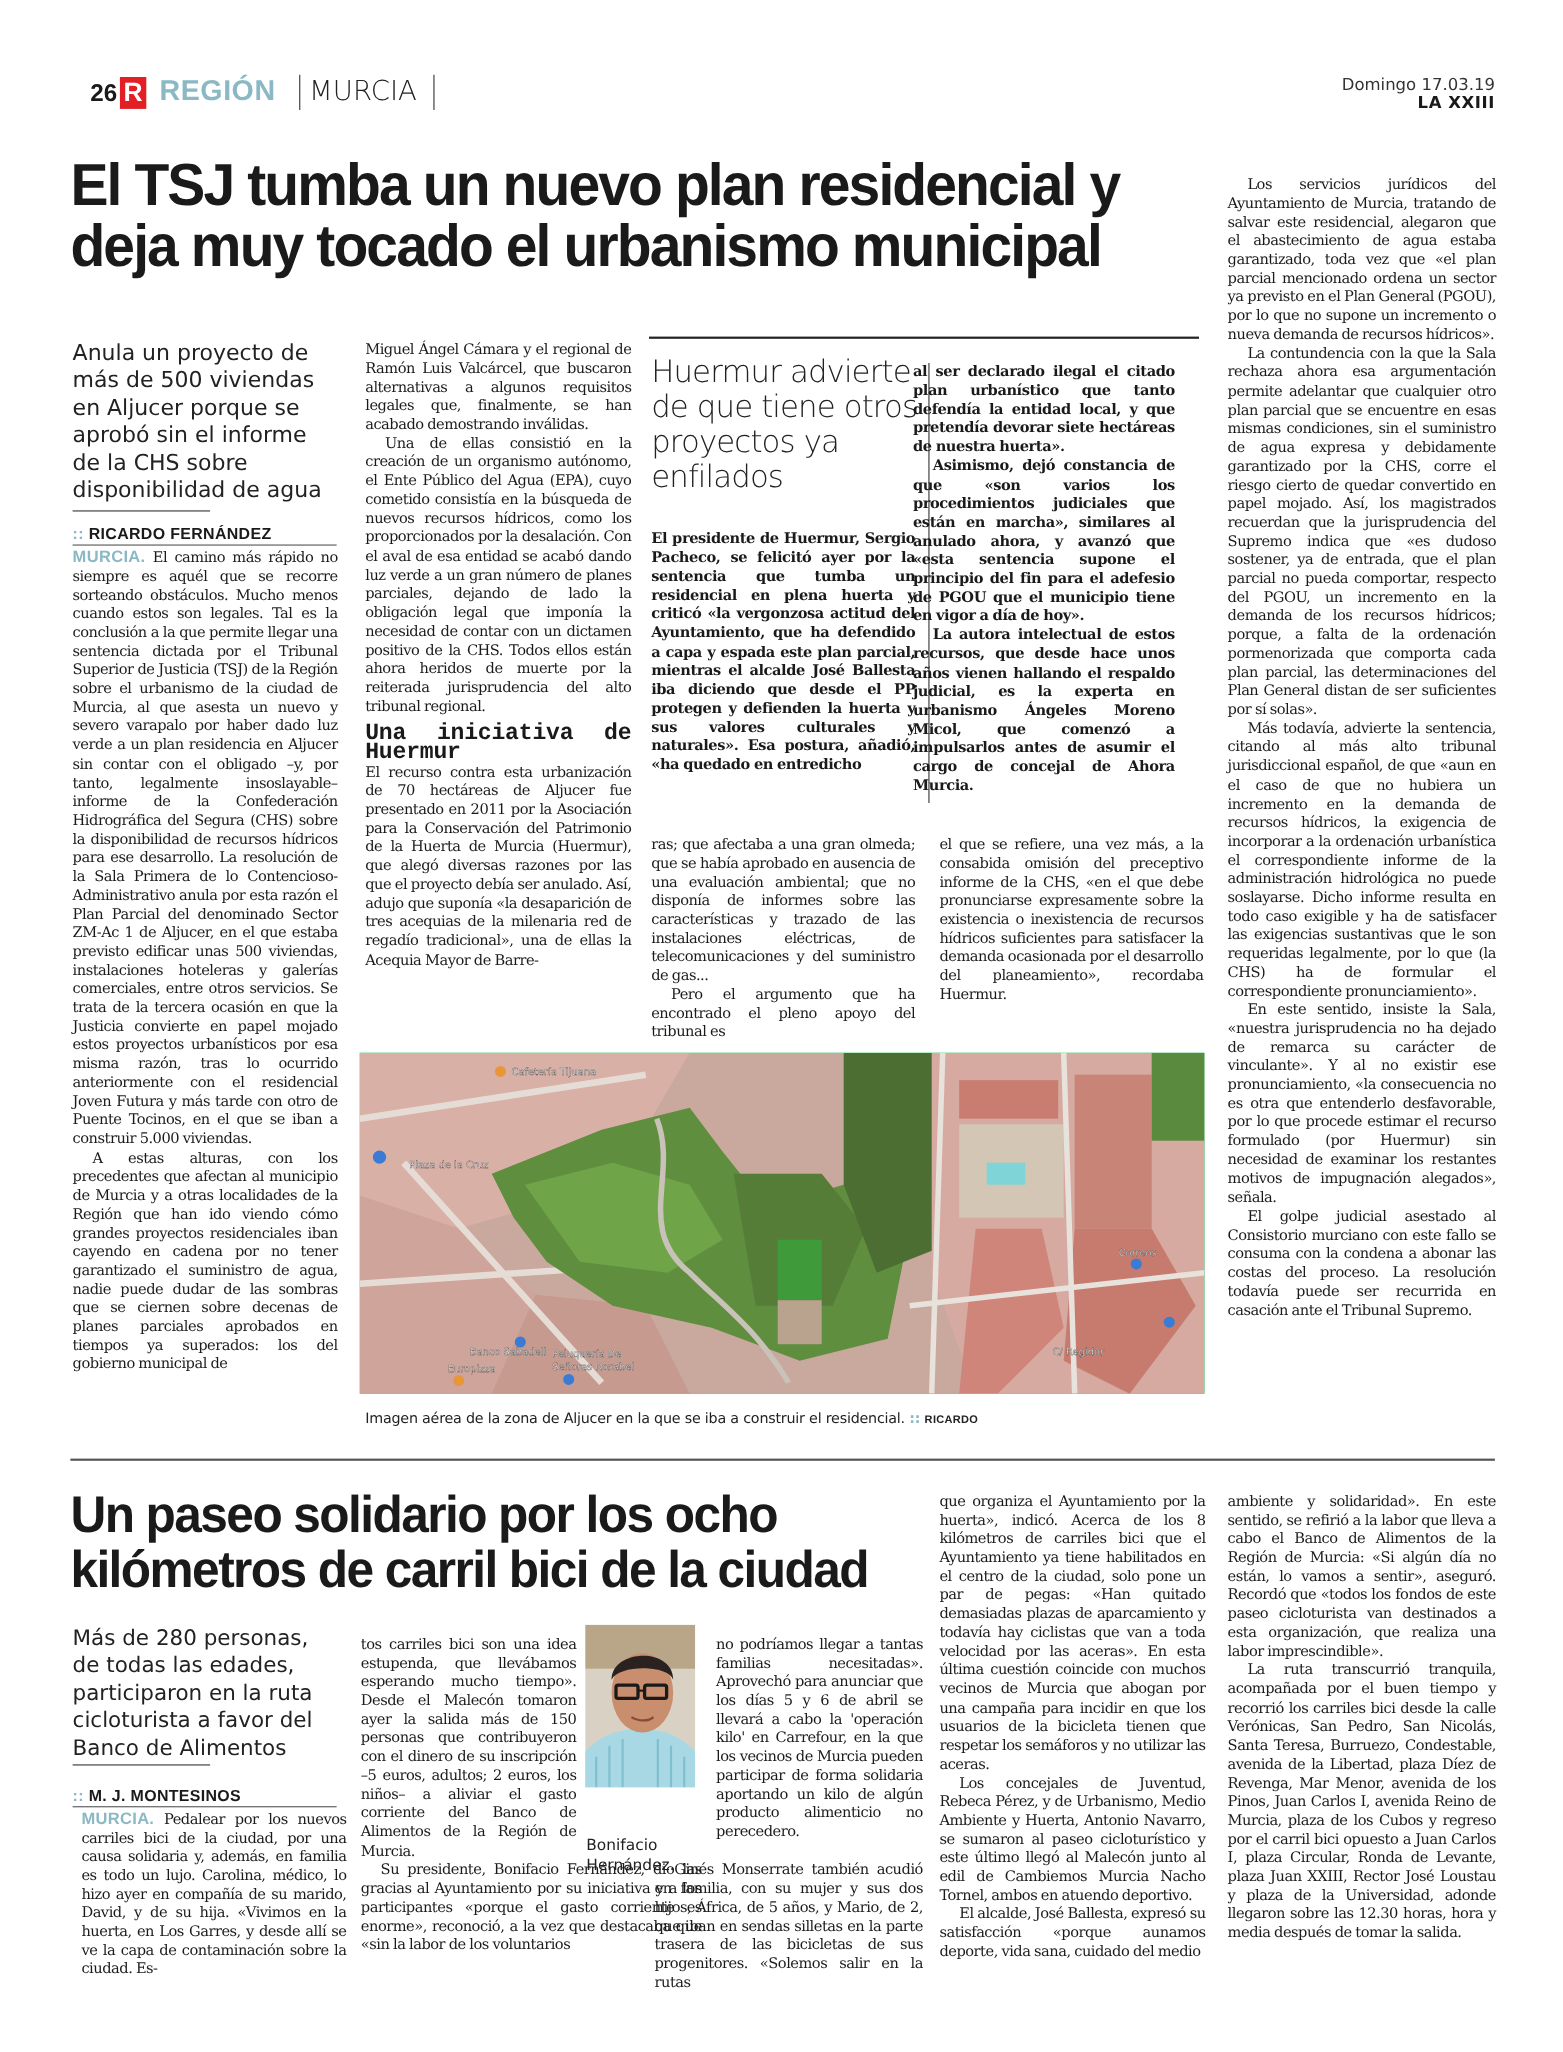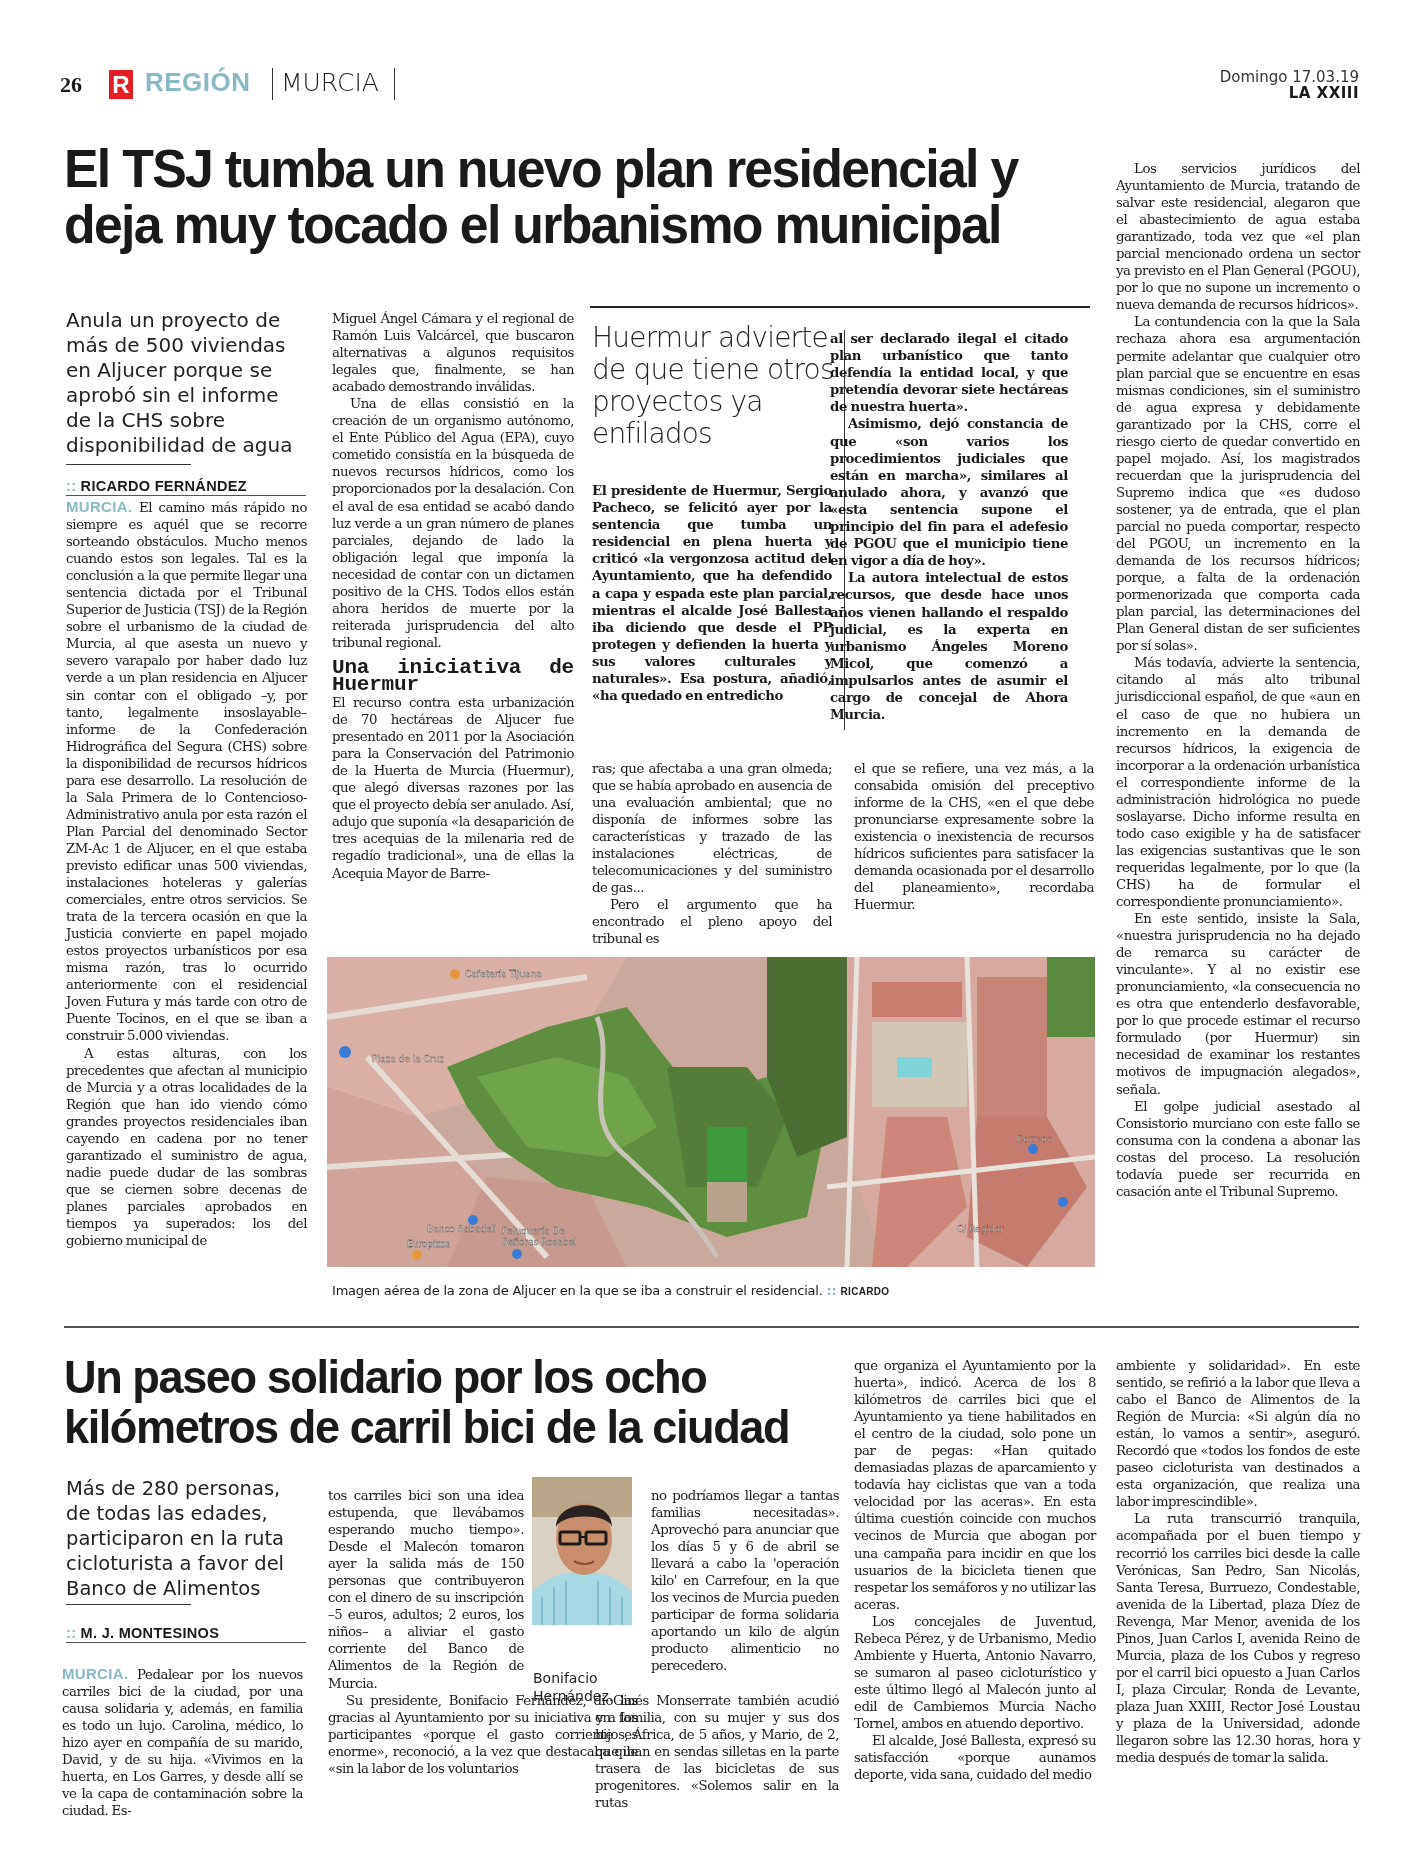--- a/index.html
+++ b/index.html
@@ -1,20 +1,20 @@
 <!DOCTYPE html>
 <html><head>
 <meta charset="utf-8">
 <style>
   html, body { margin:0; padding:0; background:#fff; }
   body { width:1421px; height:1865px; position:relative; overflow:hidden; color:#1a1a1a; }
   .abs { position:absolute; }
 
   
-  .page-num { left:60px; top:72px; font-family:Liberation Serif, serif; font-weight:700; font-size:22px; }
+  .page-num { left:82px; top:72px; font-family:Liberation Sans, sans-serif; font-weight:700; font-size:22px; }
   .r-logo { left:109px; top:70px; width:24px; height:29px; background:#e31e24; color:#fff; font-family:"Liberation Sans", sans-serif; font-weight:700; font-size:24px; text-align:center; line-height:29px; }
   .section { left:145px; top:67px; font-family:"Liberation Sans", sans-serif; font-weight:700; font-size:26px; color:#8ab8c4; letter-spacing:0.5px; }
   .sep1 { left:272px; top:68px; width:1px; height:32px; background:#333; }
   .subsection { left:281px; top:68px; font-family:"DejaVu Sans", sans-serif; font-weight:300; font-size:25px; color:#222; letter-spacing:0px; }
   .sep2 { left:394px; top:68px; width:1px; height:32px; background:#333; }
   .date { right:62px; top:68px; font-family:"DejaVu Sans", sans-serif; font-size:15px; color:#333; text-align:right; }
   .paper { right:62px; top:84px; font-family:"DejaVu Sans", sans-serif; font-weight:700; font-size:15px; text-align:right; letter-spacing:0.5px; }
 
   
   .headline1 { left:64px; top:140px; width:1060px; font-family:"Liberation Sans", sans-serif; font-weight:700; font-size:54px; line-height:56px; letter-spacing:-1.8px; transform:scaleX(0.96); transform-origin:left; }
@@ -165,21 +165,21 @@
 
 <div class="abs headline2">Un paseo solidario por los ocho kilómetros de carril bici de la ciudad</div>
 
 <div class="abs deck" style="left:66px; top:1476px; width:240px; font-size:19.5px;">Más de 280 personas, de todas las edades, participaron en la ruta cicloturista a favor del Banco de Alimentos</div>
 <div class="abs deck-rule" style="left:66px; top:1604px;"></div>
 <div class="abs byline" style="left:66px; top:1625px; width:240px;">
   <span class="dots">::</span>
   <span>M. J. MONTESINOS</span>
 </div>
 
-<div class="abs col" style="left:62px; top:1645px; width:241px;margin-top:20px;">
+<div class="abs col" style="left:74px; top:1645px; width:241px;">
   <p class="noind"><span class="lead">MURCIA.</span> <span>Pedalear por los nuevos carriles bici de la ciudad, por una causa solidaria y, además, en familia es todo un lujo. Carolina, médico, lo hizo ayer en compañía de su marido, David, y de su hija. «Vivimos en la huerta, en Los Garres, y desde allí se ve la capa de contaminación sobre la ciudad. Es-</span></p>
 </div>
 
 <div class="abs col" style="left:328px; top:1487px; width:196px;">
   <p class="noind">tos carriles bici son una idea estupenda, que llevábamos esperando mucho tiempo». Desde el Malecón tomaron ayer la salida más de 150 personas que contribuyeron con el dinero de su inscripción –5 euros, adultos; 2 euros, los niños– a aliviar el gasto corriente del Banco de Alimentos de la Región de Murcia.</p>
 </div>
 
 <div class="abs photo" style="left:532px; top:1477px; width:100px; height:148px; background:#e9ecee;">
   <svg width="100" height="148" viewBox="0 0 100 148">
     <rect width="100" height="148" fill="#d9d2c4"></rect>

